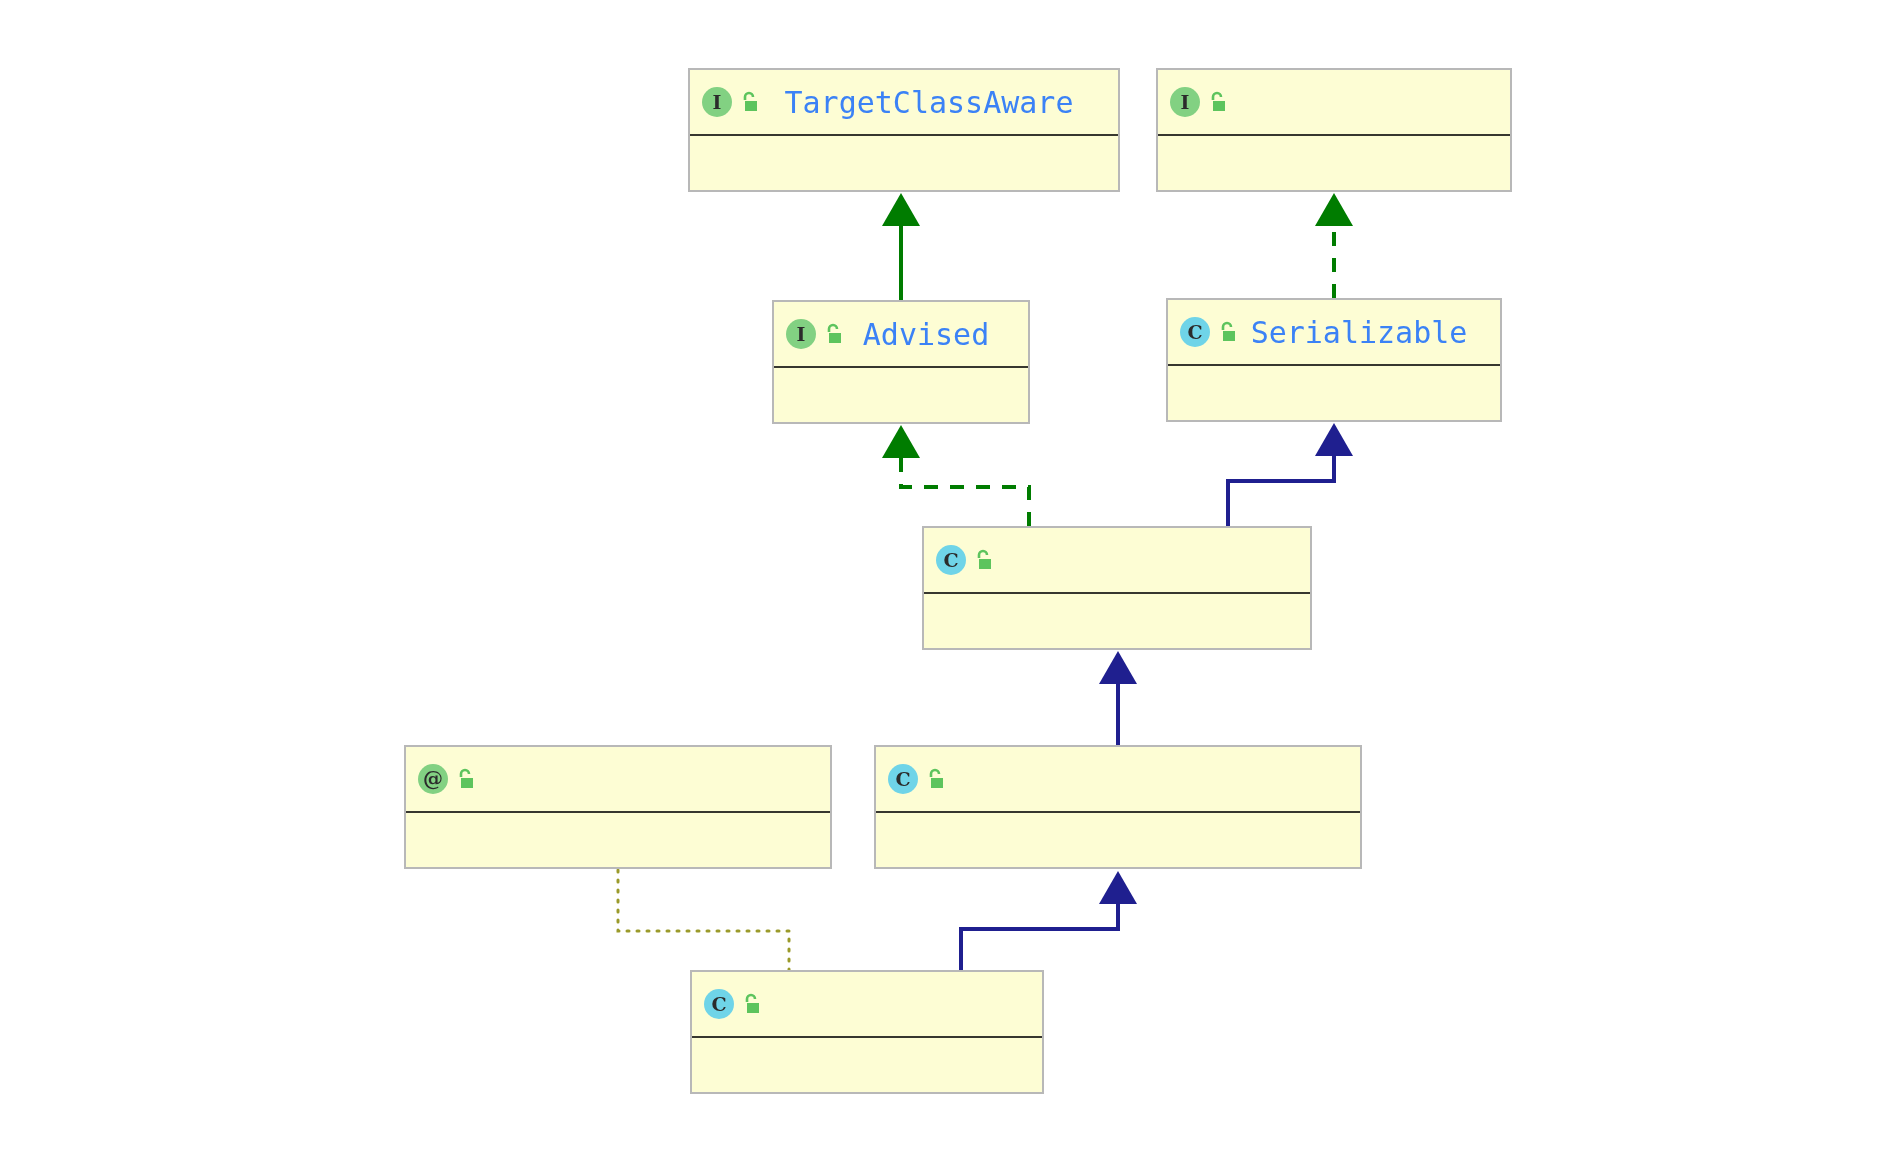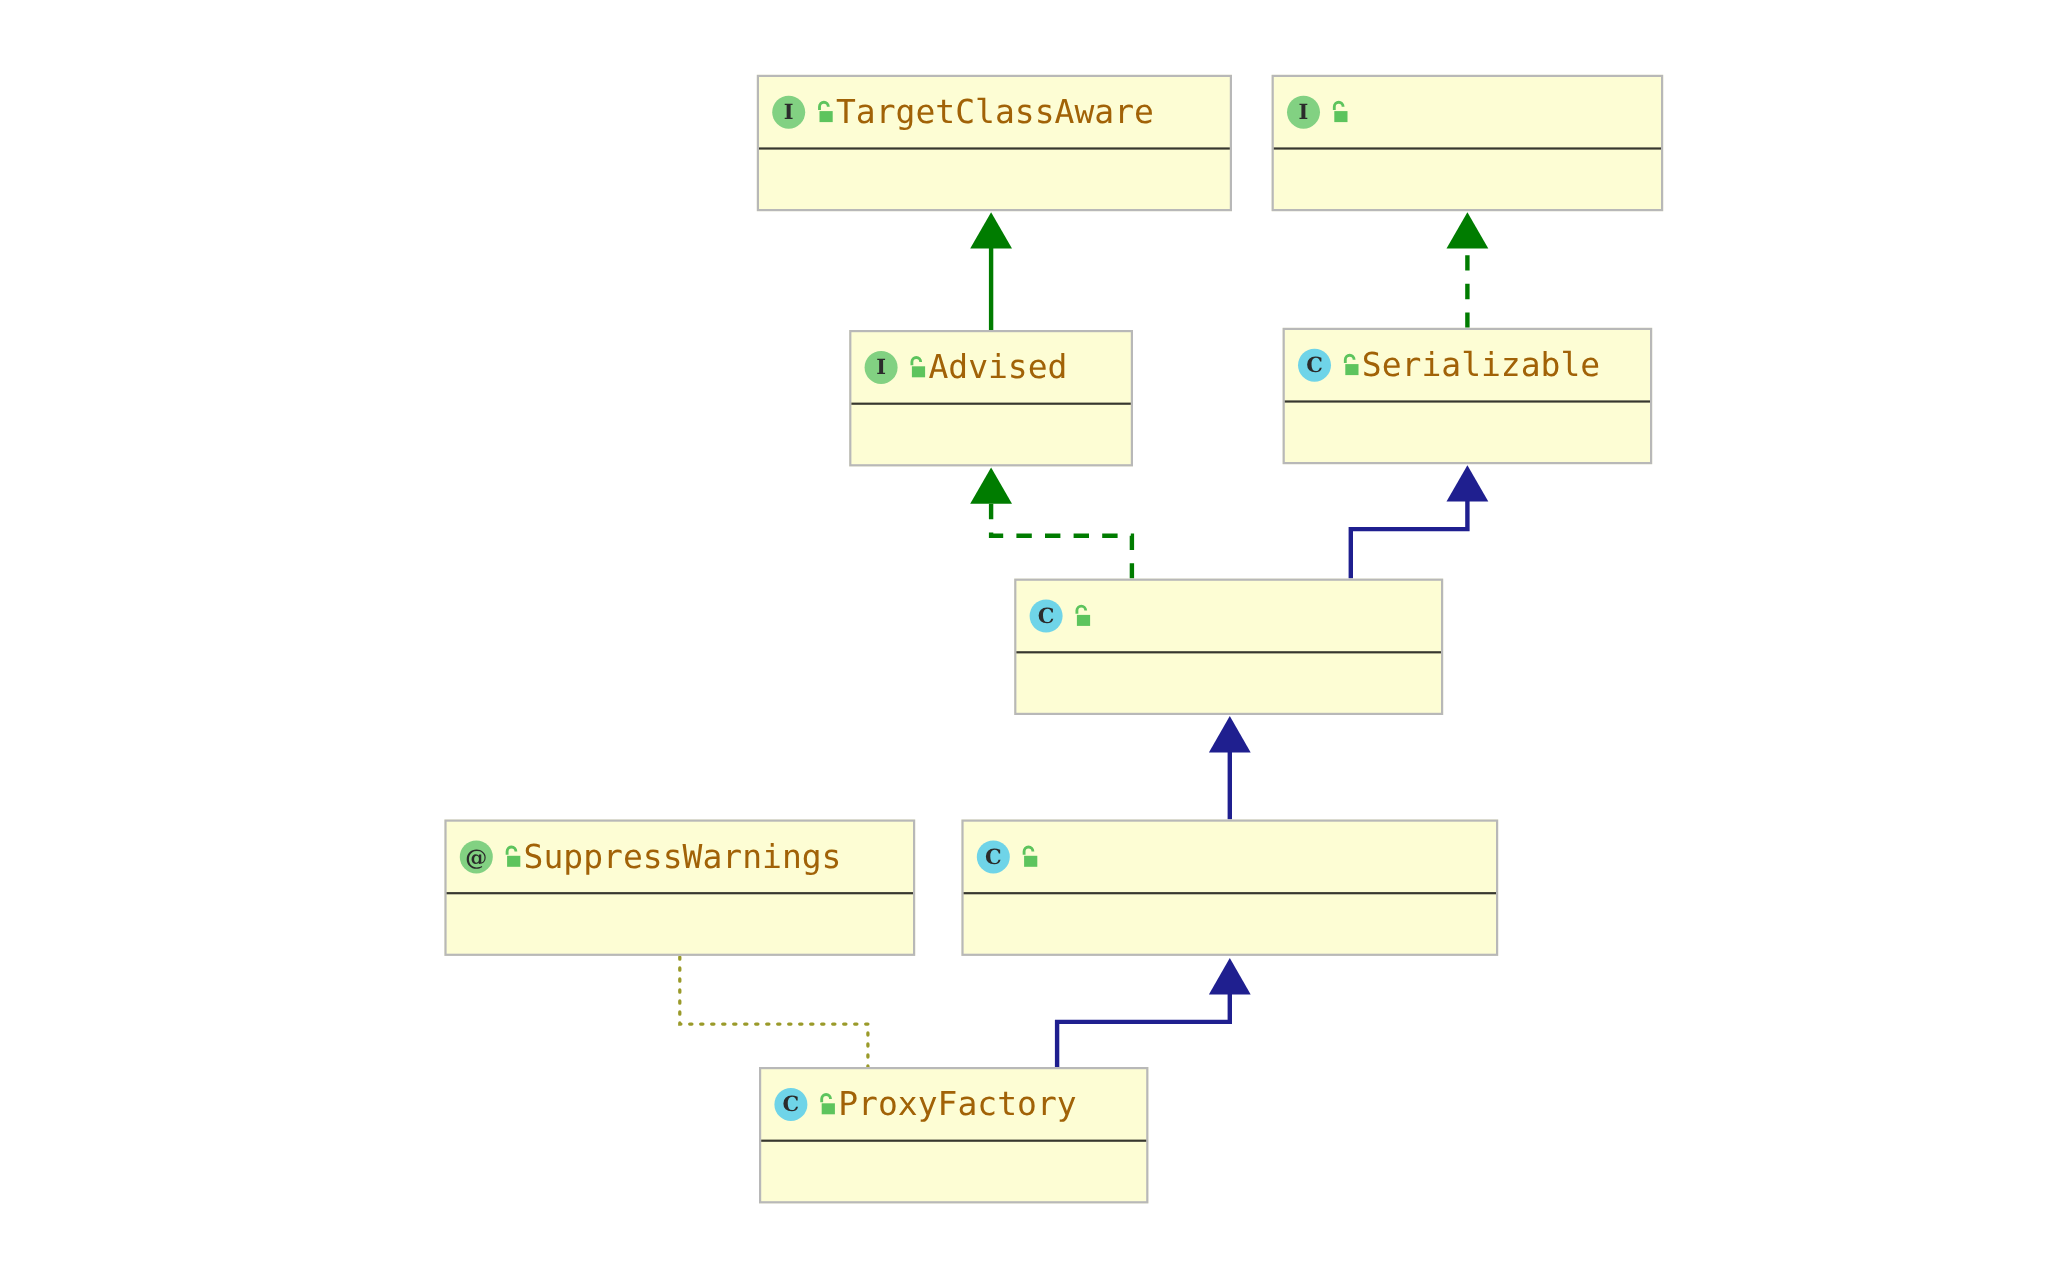--- a/index.html
+++ b/index.html
@@ -65,23 +65,24 @@
   .stereo-annot .glyph { font-size: 20px; }
   .lock-icon {
     flex: 0 0 auto;
     width: 22px;
     height: 24px;
     margin-left: 6px;
     display: block;
   }
   .node-title {
     flex: 1 1 auto;
+    text-align: center;
     font-family: "DejaVu Sans Mono", "Liberation Mono", monospace;
     font-size: 30px;
-    color: #a16207;
+    color: #3b82f6;
     white-space: nowrap;
     letter-spacing: 0px;
     padding-right: 4px;
   }
 </style>
 </head>
 <body>
 
 <div id="canvas">
 
@@ -199,21 +200,20 @@
 
   <div class="uml-node" style="left:404px; top:745px; width:428px; height:124px;">
     <div class="node-header">
       <span class="stereo-icon stereo-annot">
         <span class="glyph">@</span>
       </span>
       <svg class="lock-icon" viewBox="0 0 22 24">
         <path d="M7 10 V7 a4 4 0 0 1 8 0" fill="none" stroke="#5dc45d" stroke-width="2.6"></path>
         <rect x="7" y="11" width="12" height="10" fill="#5dc45d"></rect>
       </svg>
-      <span class="node-title">SuppressWarnings</span>
     </div>
     <div class="node-body"></div>
   </div>
 
   <div class="uml-node" style="left:874px; top:745px; width:488px; height:124px;">
     <div class="node-header">
       <span class="stereo-icon stereo-class">
         <span class="glyph">C</span>
       </span>
       <svg class="lock-icon" viewBox="0 0 22 24">
@@ -226,18 +226,17 @@
 
   <div class="uml-node" style="left:690px; top:970px; width:354px; height:124px;">
     <div class="node-header">
       <span class="stereo-icon stereo-class">
         <span class="glyph">C</span>
       </span>
       <svg class="lock-icon" viewBox="0 0 22 24">
         <path d="M7 10 V7 a4 4 0 0 1 8 0" fill="none" stroke="#5dc45d" stroke-width="2.6"></path>
         <rect x="7" y="11" width="12" height="10" fill="#5dc45d"></rect>
       </svg>
-      <span class="node-title">ProxyFactory</span>
     </div>
     <div class="node-body"></div>
   </div>
 
 </div>
 
 </body></html>

